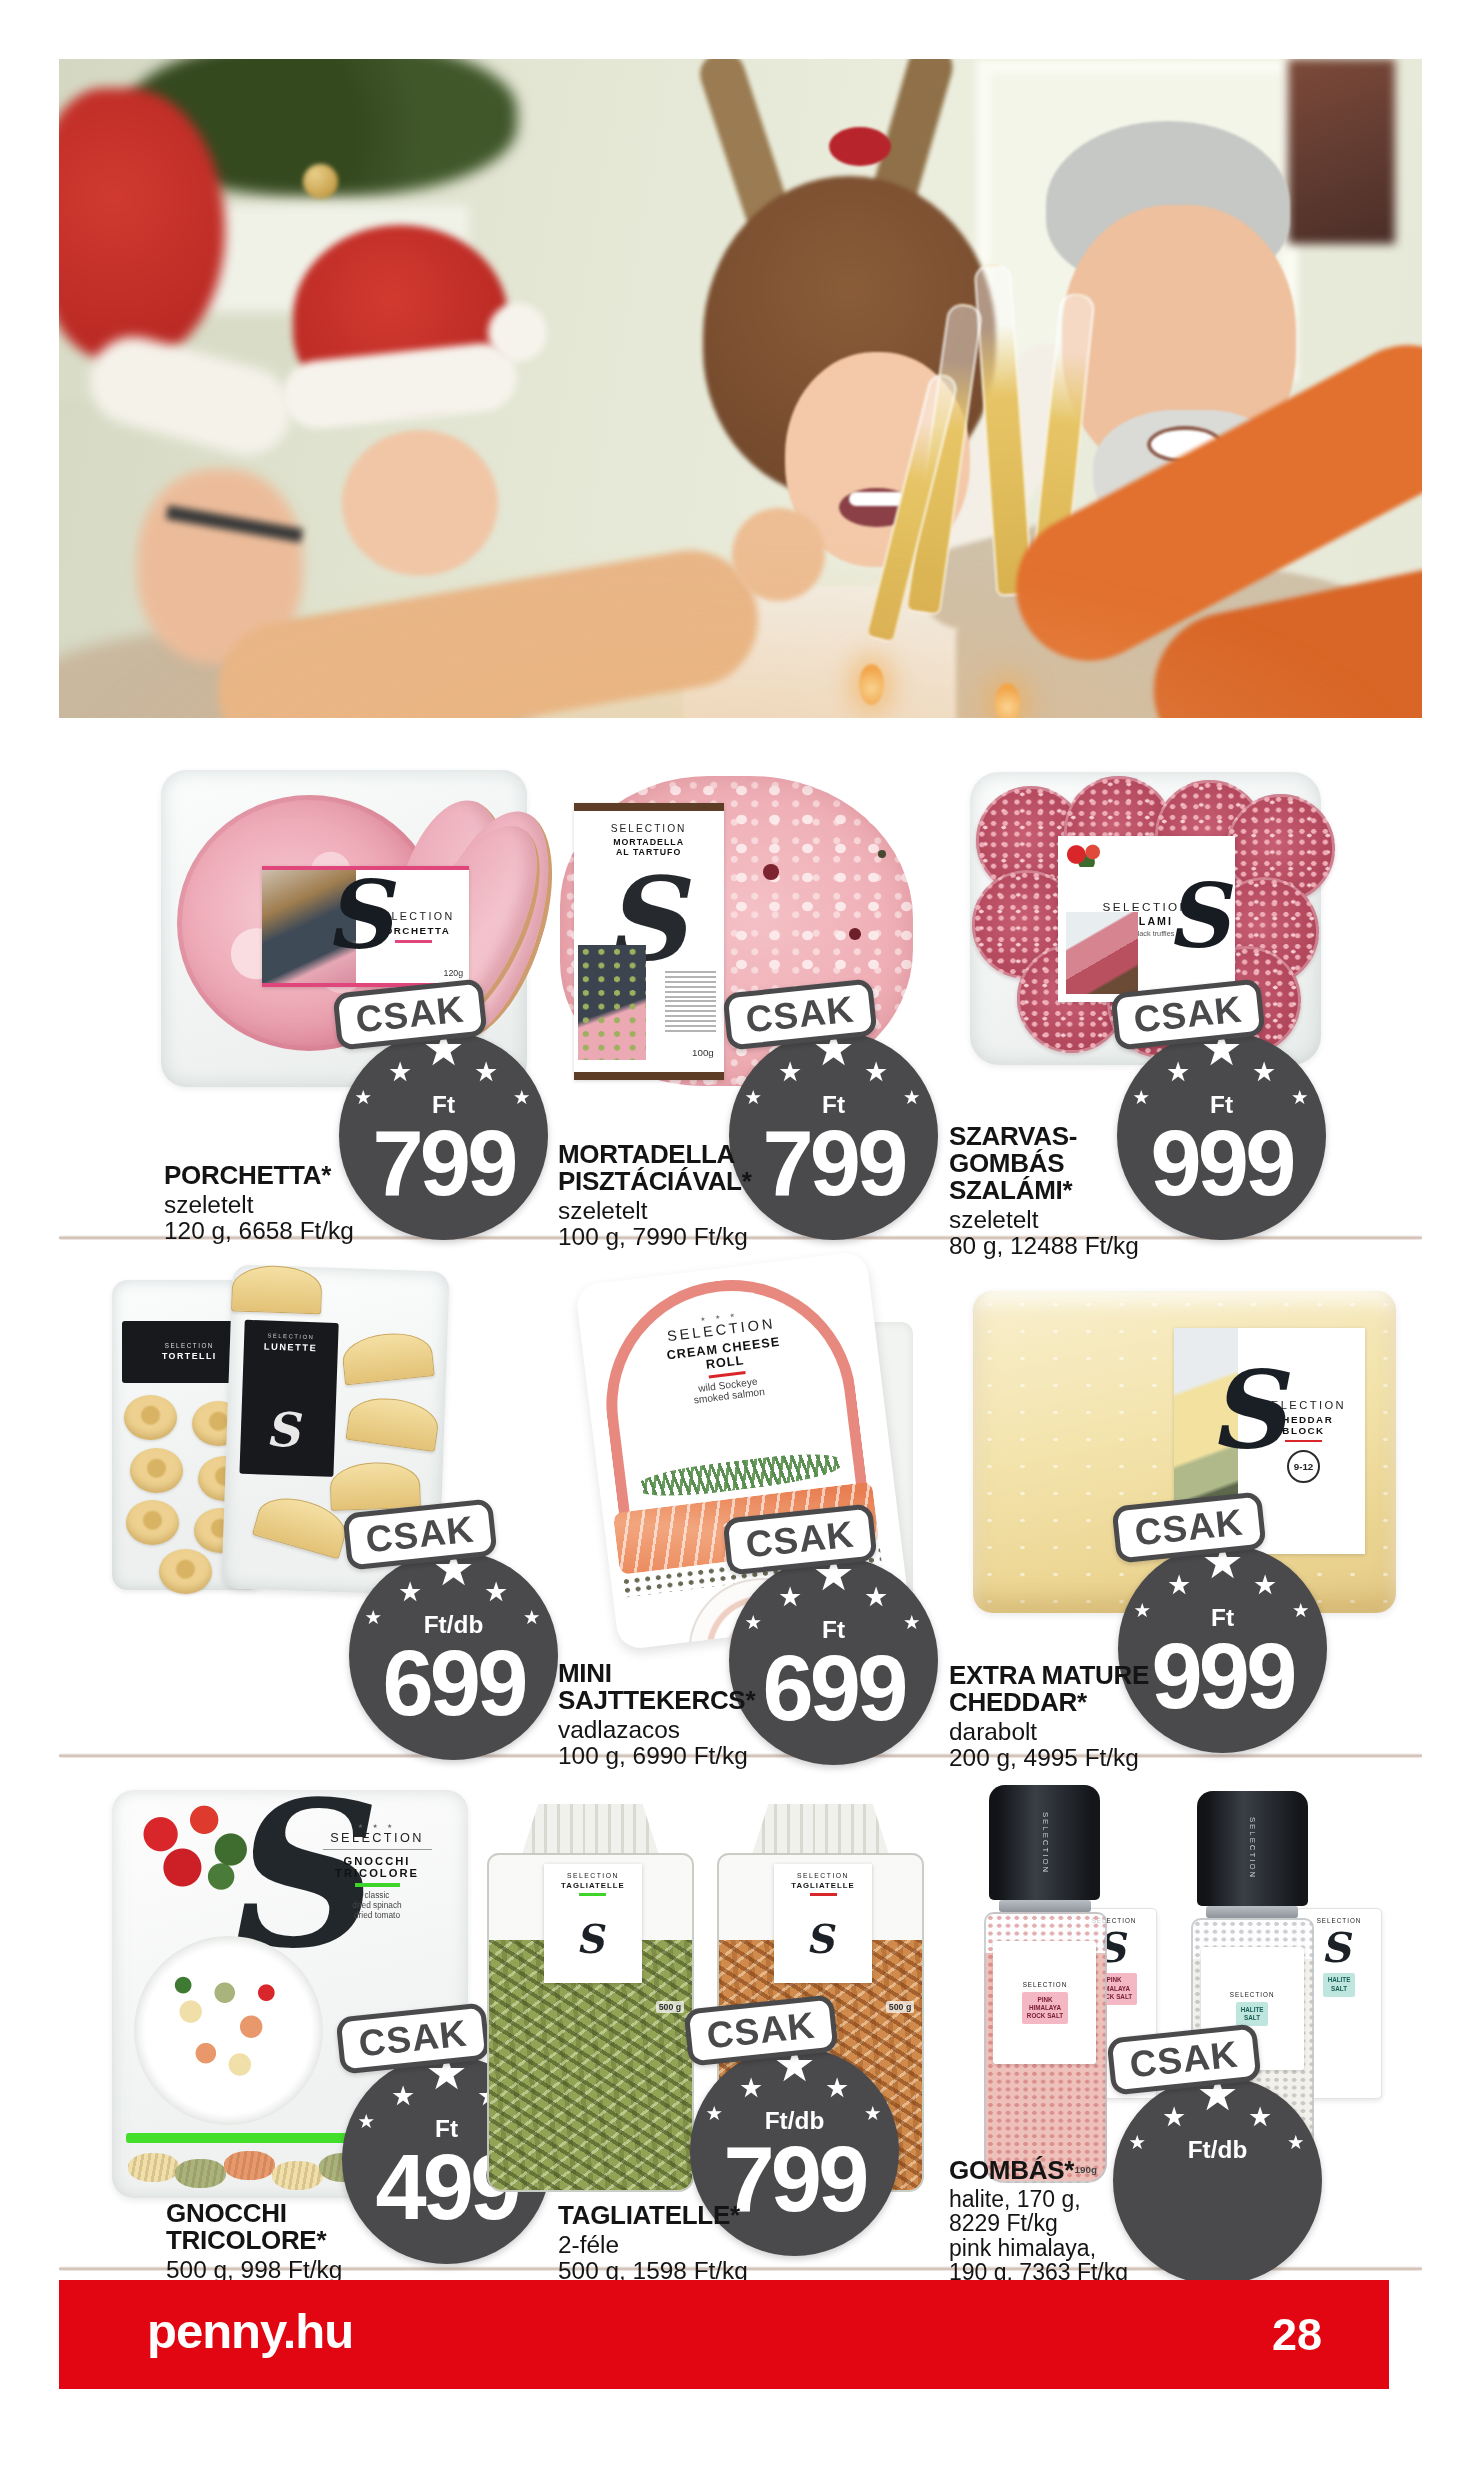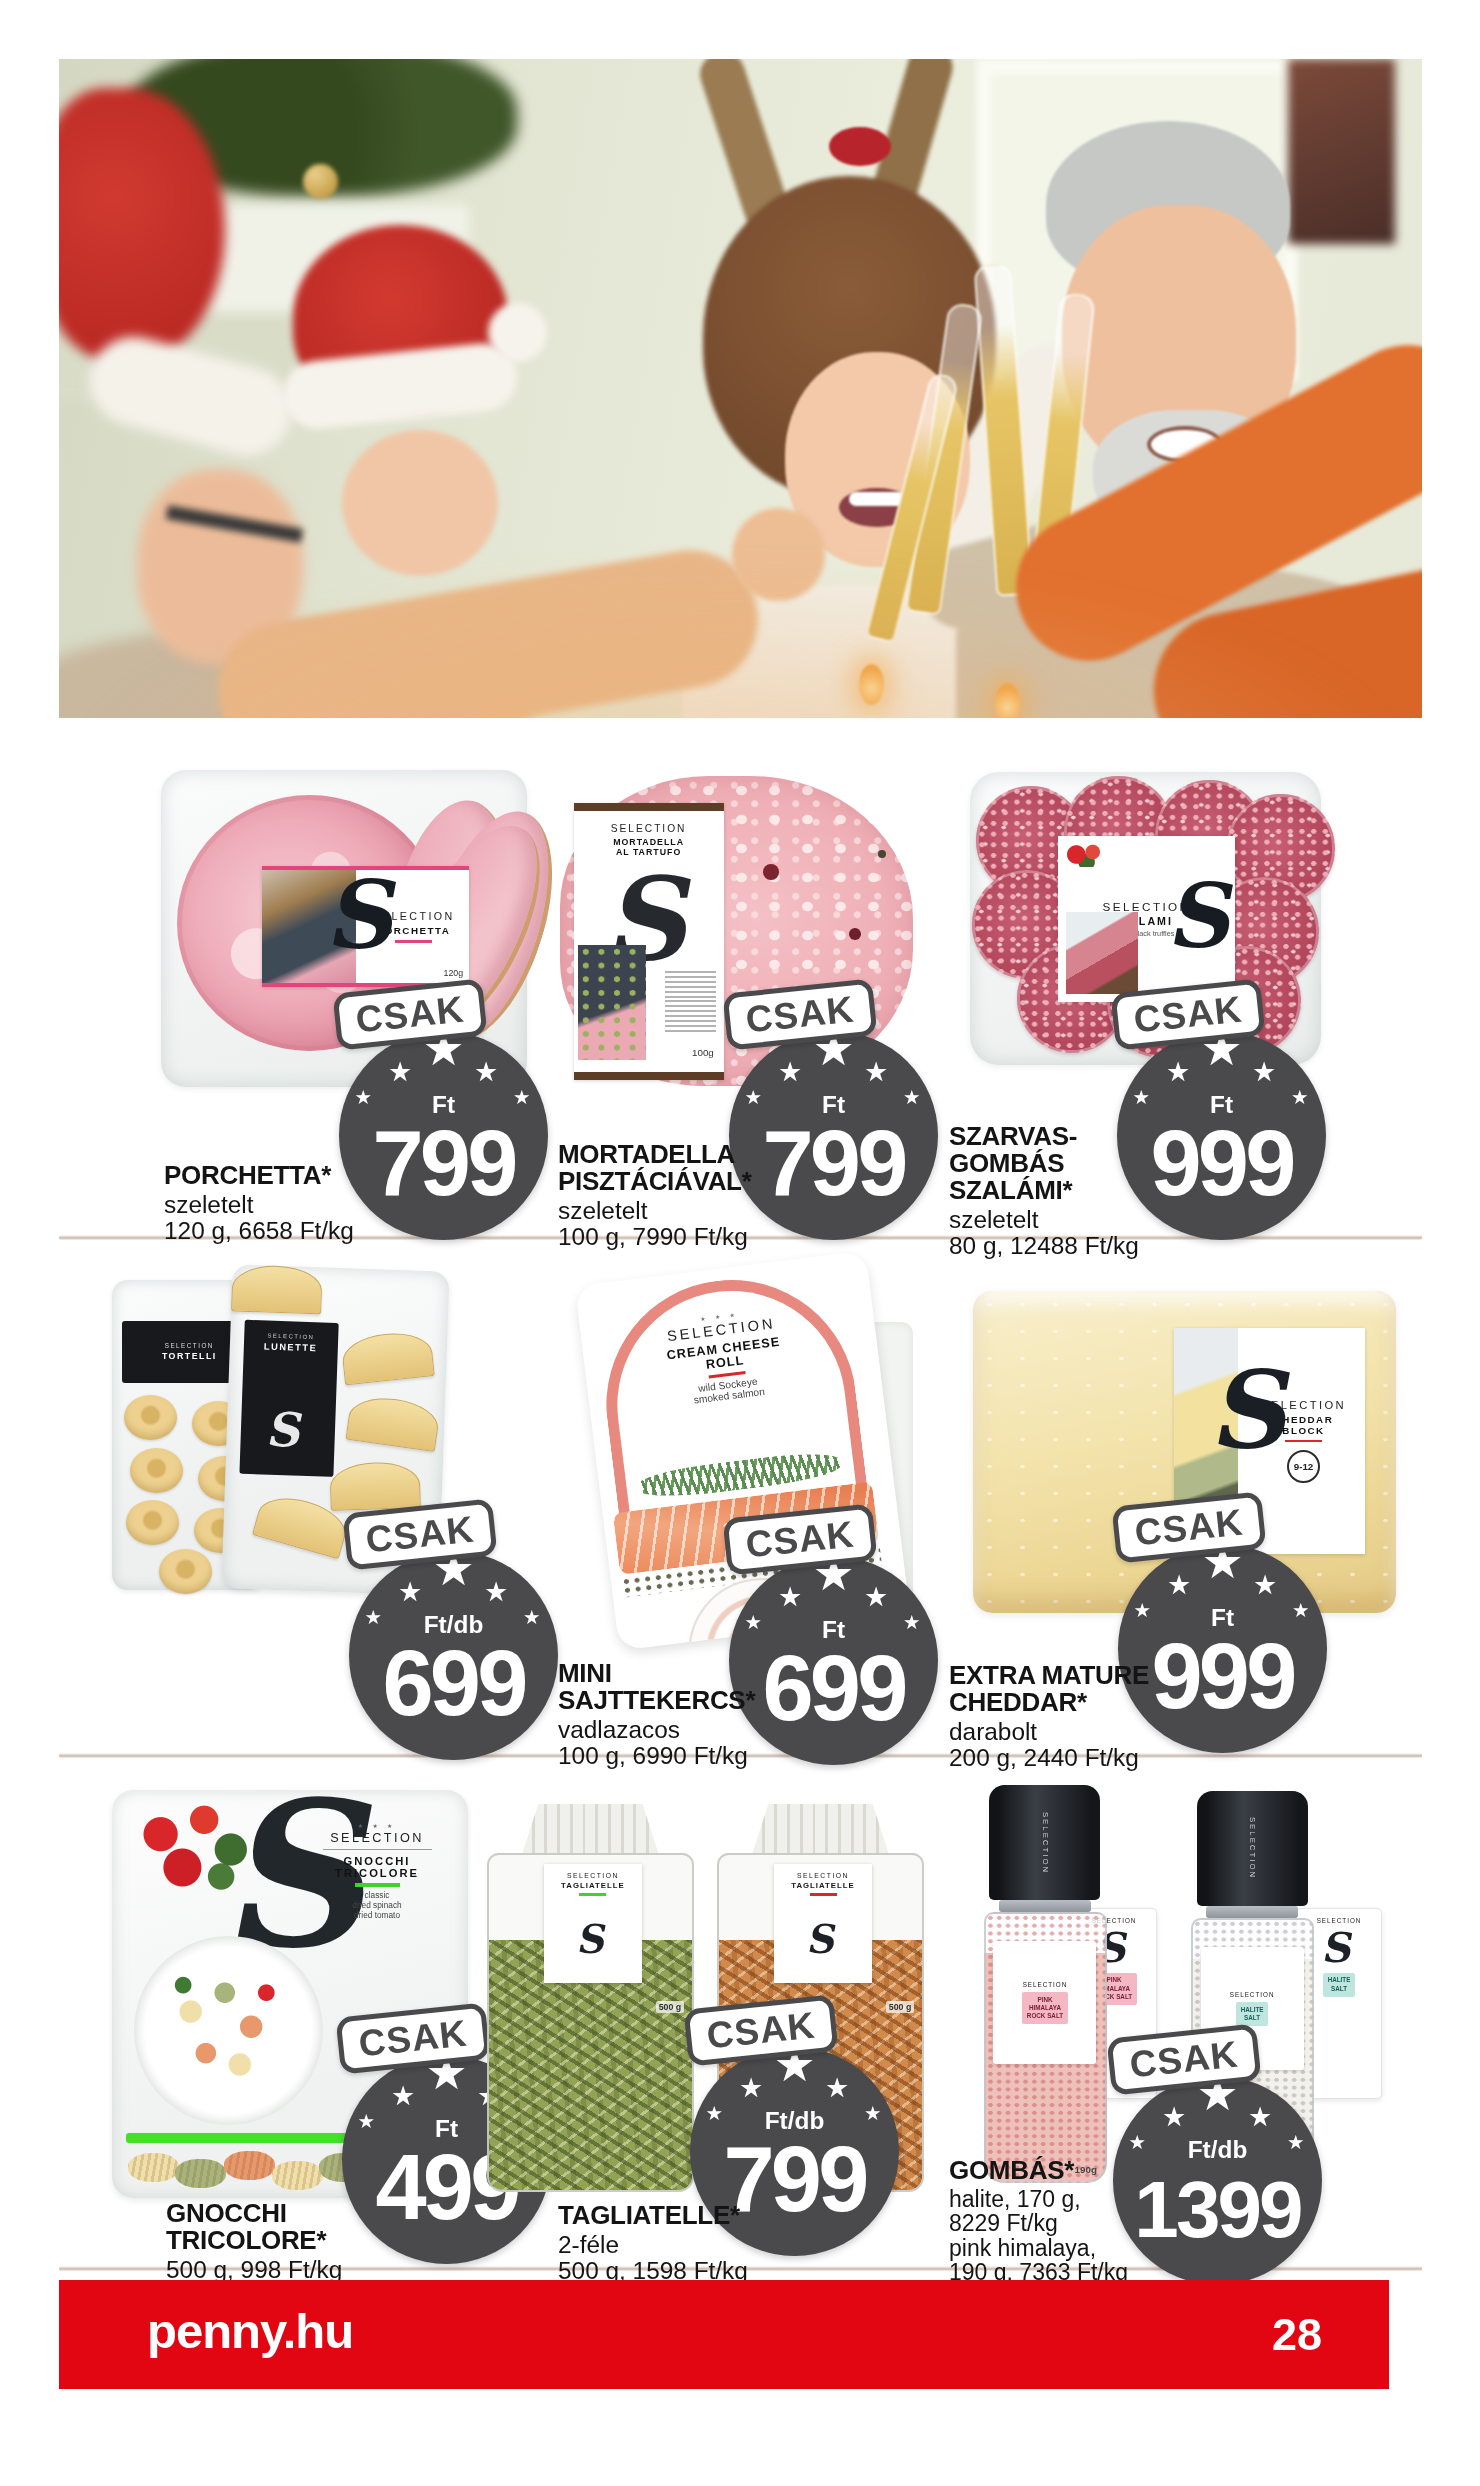--- a/index.html
+++ b/index.html
@@ -535,21 +535,21 @@
       <span class="star st5">★</span>
       <span class="unit">Ft</span>
       <span class="price">999</span>
     </div>
     <div class="csak">CSAK</div>
   </div>
   <div class="info i6">
     <h3 class="pname">EXTRA MATURE
 CHEDDAR*</h3>
     <p class="pdesc">darabolt
-200 g, 2440 Ft/kg</p>
+200 g, 4995 Ft/kg</p>
   </div>
 
   <div class="photo ph7">
     <div class="tray7">
       <div class="toms7"></div>
       <i class="sg sg7">S</i>
       <div class="txt7">
         <span class="t7stars">★ ★ ★</span>
         <span class="brand">SELECTION</span>
         <span class="t7line"></span>
@@ -682,21 +682,20 @@
     </div>
   </div>
   <div class="pg pg9">
     <div class="circle">
       <span class="star st1">★</span>
       <span class="star st2">★</span>
       <span class="star st3">★</span>
       <span class="star st4">★</span>
       <span class="star st5">★</span>
       <span class="unit">Ft/db</span>
-      <span class="price">1399</span>
     </div>
     <div class="csak">CSAK</div>
   </div>
   <div class="info i9">
     <h3 class="pname">GOMBÁS*</h3>
     <p class="pdesc">halite, 170 g,
 8229 Ft/kg
 pink himalaya,
 190 g, 7363 Ft/kg</p>
   </div>

